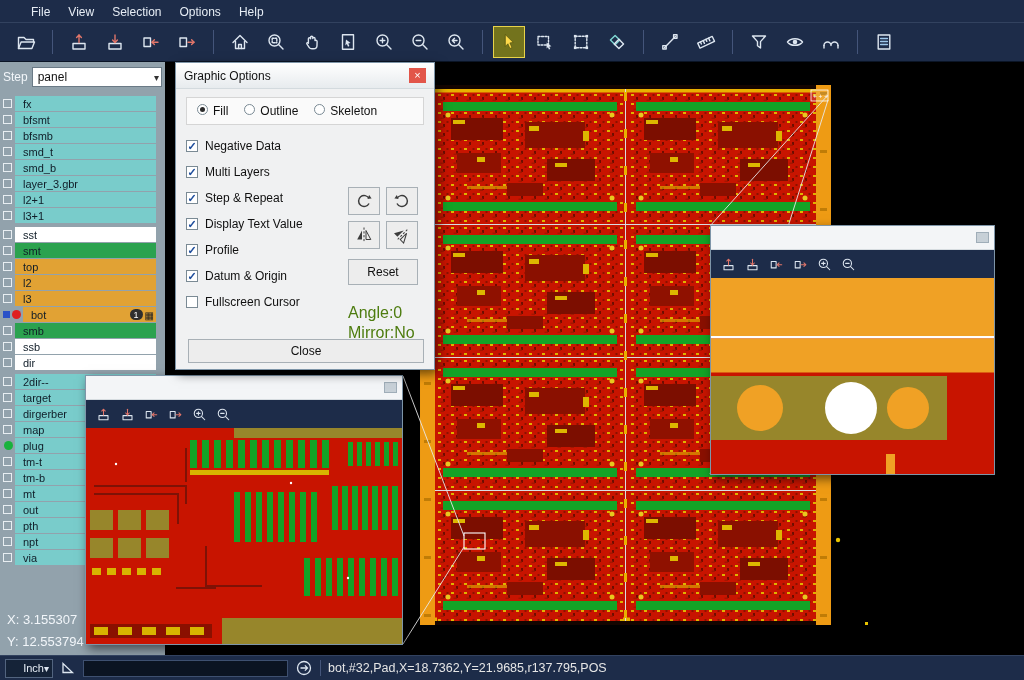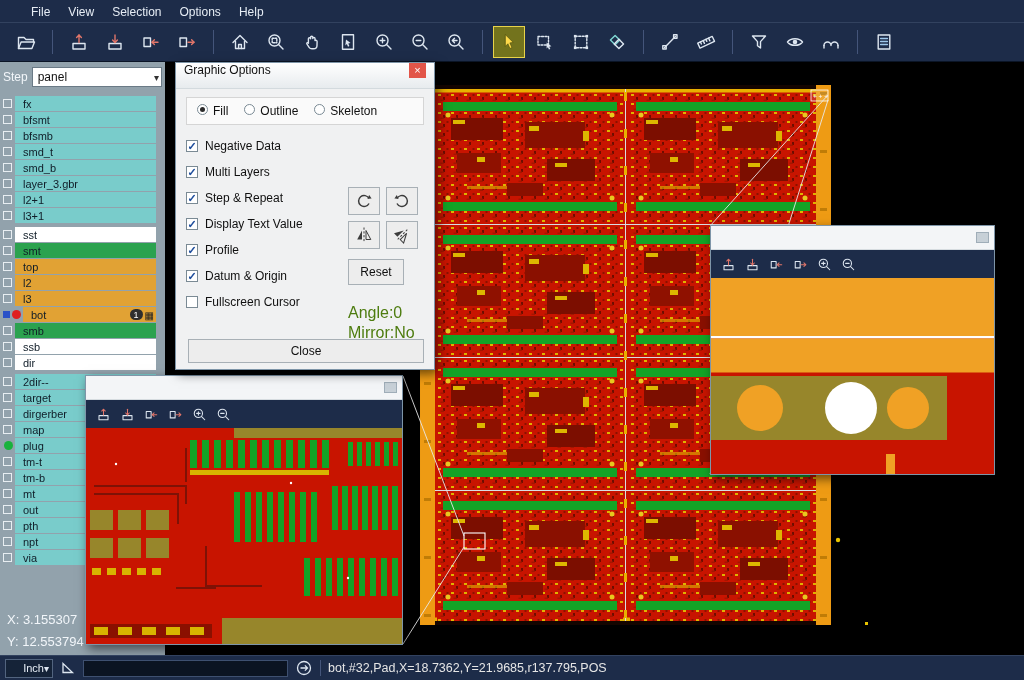--- a/index.html
+++ b/index.html
@@ -49,36 +49,36 @@
   .unit-select{width:48px;height:19px;border:1px solid #52647f;background:#152338;color:#e6edf5;font-size:11px;display:flex;align-items:center;justify-content:flex-end;padding:0 3px 0 6px}
   .unit-select .chev::after{color:#dde6f0}
   .sb-ic{display:flex;align-items:center}
   .cmd-input{width:205px;height:17px;background:#0b1422;border:1px solid #3e5070;color:#dfe6ee;outline:none;font-size:11px;padding:0 4px;font-family:inherit}
   .ssep{width:1px;height:16px;background:#44557a}
   .status-text{color:#e5e5e5;font-size:12.5px;white-space:nowrap}
 
   
   .win{position:absolute;border:1px solid #7e95a8;box-shadow:3px 4px 10px rgba(0,0,0,.55)}
   .dialog{left:175px;top:62px;width:260px;height:308px;background:#f0f1f2;z-index:6}
-  .dialog-title{height:26px;background:linear-gradient(#ffffff,#e7ebee);border-bottom:1px solid #d3dade;display:flex;padding:0 8px;font-size:12px;color:#101010}
+  .dialog-title{height:26px;background:linear-gradient(#ffffff,#e7ebee);border-bottom:1px solid #d3dade;display:flex;align-items:center;padding:0 8px;font-size:12px;color:#101010}
   .close-btn{margin-left:auto;width:17px;height:15px;background:#e25549;display:flex;align-items:center;justify-content:center;cursor:default}
   .close-btn::before{content:"×";color:#fff;font-size:11px;line-height:1}
   .dialog-body{position:relative;height:280px;padding:8px 10px}
   .width-label{font-size:12px;color:#101010;margin:2px 0 8px 2px}
   .mode-box{height:28px;border:1px solid #d5d5d5;background:#fafafa;display:flex;align-items:center;gap:16px;padding:0 10px;font-size:12px;color:#101010}
   .mode-item{display:flex;}
   .radio{width:11px;height:11px;border:1px solid #7a8a94;border-radius:50%;background:#fff;margin-right:5px;position:relative;flex:none}
   .radio.on::after{content:"";position:absolute;left:2px;top:2px;right:2px;bottom:2px;border-radius:50%;background:#2b2b2b}
   .opts{margin-top:8px;width:162px}
   .opt-row{display:flex;align-items:center;height:26px;font-size:12px;color:#101010}
   .cb{width:12px;height:12px;border:1px solid #7a8a94;background:#fff;margin-right:7px;display:flex;align-items:center;justify-content:center;flex:none}
   .cb.on::before{content:"✓";color:#1f4e9c;font-size:11px;font-weight:bold;line-height:1}
   .xform{position:absolute;left:172px;top:98px;display:grid;grid-template-columns:32px 32px;gap:6px}
   .xbtn{width:32px;height:28px;background:#ededed;border:1px solid #a8b0b6;display:flex;align-items:center;justify-content:center}
-  .reset-btn{position:absolute;left:172px;top:170px;width:56px;height:26px;background:#ededed;border:1px solid #a8b0b6;font-size:12px;font-family:inherit;color:#101010}
+  .reset-btn{position:absolute;left:172px;top:170px;width:70px;height:26px;background:#ededed;border:1px solid #a8b0b6;font-size:12px;font-family:inherit;color:#101010}
   .meta{position:absolute;left:172px;top:214px;font-size:16px;color:#4d7c0f;line-height:20px}
   .dlg-close{position:absolute;left:12px;right:10px;bottom:6px;height:24px;background:#ededed;border:1px solid #a8b0b6;font-size:12px;font-family:inherit;color:#101010}
 
   .mag{z-index:5;background:#0c0c0c}
   .mag1{left:85px;top:375px;width:318px;height:270px}
   .mag2{left:710px;top:225px;width:285px;height:250px}
   .mag-title{height:24px;background:#f3f5f7;border-bottom:1px solid #d6dce0;display:flex;align-items:center;justify-content:flex-end;padding:0 5px}
   .mag-sq{width:13px;height:11px;background:#c7d0d7;border:1px solid #9fadb8}
   .mag-toolbar{height:28px;background:#1d2c49;display:flex;align-items:center;gap:9px;padding:0 10px}
   .mbtn{display:flex}

